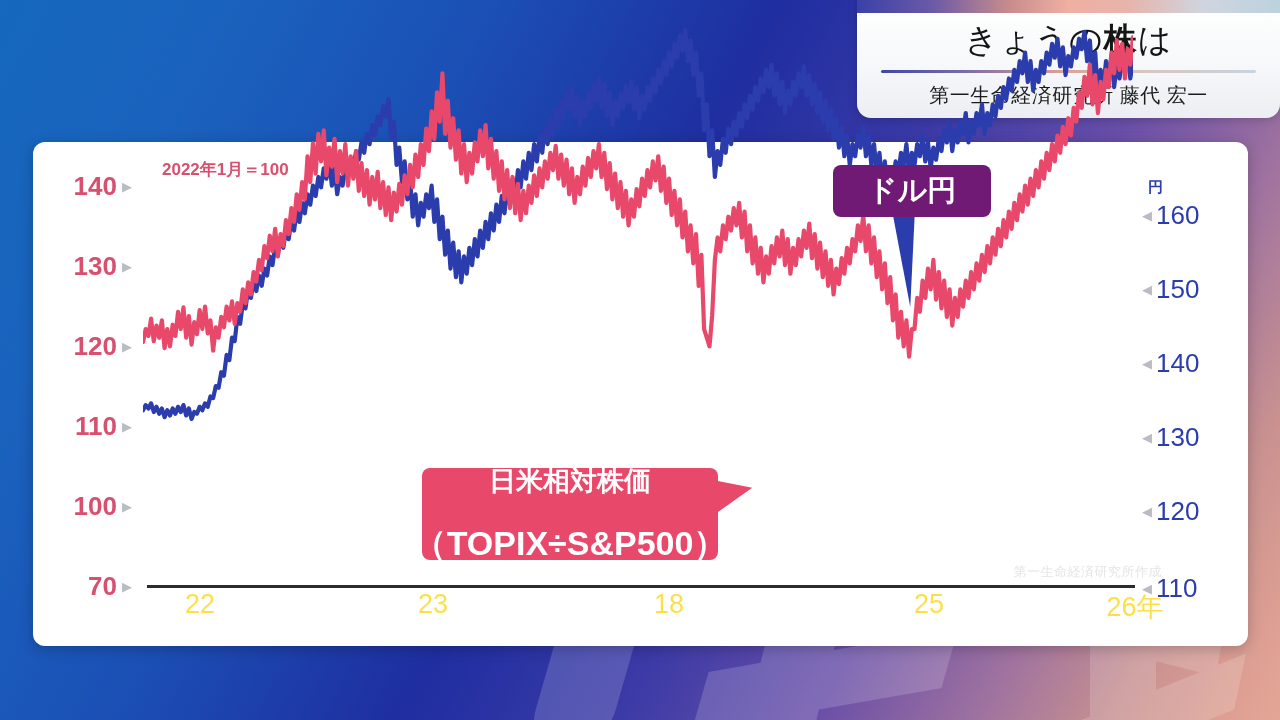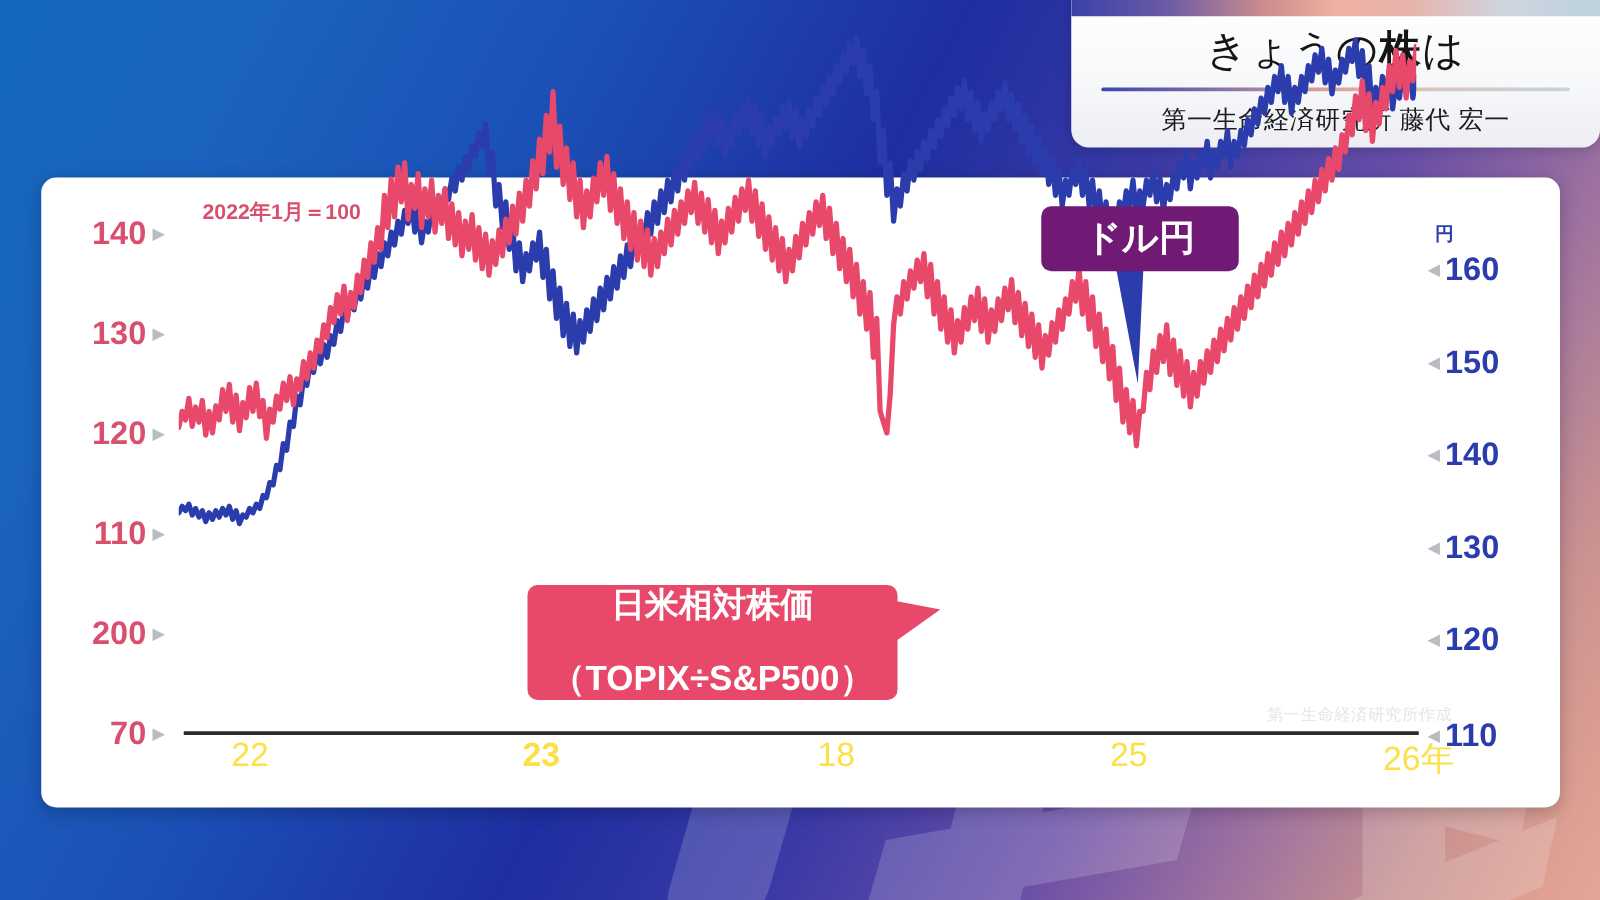--- a/index.html
+++ b/index.html
@@ -87,41 +87,41 @@
     position:absolute;right:118px;top:563px;
     font-size:13px;color:#e5e5e5;letter-spacing:.5px;
   }
 
   
   .ytick{position:absolute;display:flex;align-items:center;height:0;}
   .ytick-l{right:1148px;justify-content:flex-end;}
   .ytick span.v{font-size:26px;font-weight:700;color:#d94f6e;line-height:1;}
   .ytick span.a{font-size:13px;color:#b9bcc2;margin-left:5px;line-height:1;}
   .ytick-r{left:1137px;}
-  .ytick-r span.v{font-size:26px;font-weight:700;color:#2b3cad;line-height:1;}
+  .ytick-r span.v{font-size:26px;font-weight:400;color:#2b3cad;line-height:1;}
   .ytick-r span.a{font-size:13px;color:#b9bcc2;margin-right:4px;line-height:1;}
 
   .xtick{
     position:absolute;top:589px;transform:translateX(-50%);
     font-size:27px;color:#fde047;font-weight:400;margin-left:48px;
   }
 
   
   .axis-line{
     position:absolute;left:147px;top:585px;width:988px;height:3px;background:#2c2c2c;
   }
 
   
   .callout{position:absolute;color:#fff;border-radius:8px;display:flex;
     flex-direction:column;align-items:center;justify-content:center;text-align:center;}
   .callout-pink{
     left:422px;top:468px;width:296px;height:92px;background:#e8486a;
     font-size:27px;font-weight:700;line-height:1.12;
   }
-  .callout-pink .l2{font-size:28px;margin-top:28px;}
+  .callout-pink .l2{font-size:34px;margin-top:28px;}
   .pink-tail{
     position:absolute;left:707px;top:476px;width:0;height:0;
     border-top:14px solid transparent;border-bottom:26px solid transparent;
     border-left:46px solid #e8486a;transform:rotate(-6deg);
   }
   .callout-blue{
     left:833px;top:165px;width:158px;height:52px;background:#701a75;
     font-size:29px;font-weight:700;
   }
   .blue-tail{
@@ -174,21 +174,21 @@
   </div>
   <div class="ytick ytick-l" style="top:346px;">
     <span class="v">120</span>
       <span class="a">▶</span>
   </div>
   <div class="ytick ytick-l" style="top:426px;">
     <span class="v">110</span>
       <span class="a">▶</span>
   </div>
   <div class="ytick ytick-l" style="top:506px;">
-    <span class="v">200</span>
+    <span class="v">100</span>
       <span class="a">▶</span>
   </div>
   <div class="ytick ytick-l" style="top:586px;">
     <span class="v">70</span>
       <span class="a">▶</span>
   </div>
 
   <div class="ytick ytick-r" style="top:215px;">
     <span class="a">◀</span>
       <span class="v">160</span>
@@ -210,23 +210,23 @@
       <span class="v">120</span>
   </div>
   <div class="ytick ytick-r" style="top:588px;">
     <span class="a">◀</span>
       <span class="v">110</span>
   </div>
 
   <div class="axis-line"></div>
 
   <div class="xtick" style="left:152px;"><span>22</span></div>
-  <div class="xtick" style="left:385px;font-weight:bold;"><span>23</span></div>
+  <div class="xtick" style="left:385px;"><span>23</span></div>
   <div class="xtick" style="left:621px;"><span>18</span></div>
-  <div class="xtick" style="left:855px;"><span>25</span></div>
+  <div class="xtick" style="left:881px;"><span>25</span></div>
   <div class="xtick" style="left:1087px;"><span>26年</span></div>
 
   <div class="plot">
     <svg id="svg-plot" width="990" height="432" viewBox="0 0 990 432">
       <path id="line-blue" fill="none" stroke="#2b3cad" stroke-width="4.2" stroke-linejoin="round" stroke-linecap="round" d="M0.00 392.26 L2.70 387.07 L5.40 390.53 L8.09 385.34 L10.79 393.98 L13.49 388.80 L16.19 395.71 L18.88 390.53 L21.58 399.17 L24.28 392.26 L26.98 397.44 L29.67 390.53 L32.37 395.71 L35.07 388.80 L37.77 393.98 L40.46 387.07 L43.16 397.44 L45.86 390.53 L48.56 400.90 L51.25 393.98 L53.95 395.71 L56.65 388.80 L59.35 392.26 L62.04 385.34 L64.74 388.80 L67.44 378.43 L70.14 380.16 L72.83 368.06 L75.53 369.79 L78.23 354.24 L80.93 357.70 L83.62 336.96 L86.32 342.14 L89.02 319.68 L91.72 323.14 L94.41 298.94 L97.11 305.86 L99.81 285.12 L102.51 290.30 L105.20 271.30 L107.90 279.94 L110.60 262.66 L113.30 273.02 L115.99 257.47 L118.69 267.84 L121.39 250.56 L124.09 257.47 L126.78 238.46 L129.48 247.10 L132.18 228.10 L134.88 236.74 L137.57 219.46 L140.27 229.82 L142.97 212.54 L145.67 221.18 L148.37 202.18 L151.06 212.54 L153.76 193.54 L156.46 203.90 L159.16 184.90 L161.85 195.26 L164.55 176.26 L167.25 186.62 L169.95 167.62 L172.64 177.98 L175.34 158.98 L178.04 169.34 L180.74 150.34 L183.43 160.70 L186.13 141.70 L188.83 167.62 L191.53 150.34 L194.22 176.26 L196.92 158.98 L199.62 167.62 L202.32 150.34 L205.01 158.98 L207.71 141.70 L210.41 150.34 L213.11 133.06 L215.80 141.70 L218.50 124.42 L221.20 134.78 L223.90 115.78 L226.59 126.14 L229.29 107.14 L231.99 117.50 L234.69 98.50 L237.38 107.14 L240.08 88.13 L242.78 98.50 L245.48 81.22 L248.17 120.96 L250.87 103.68 L253.57 146.88 L256.27 129.60 L258.96 164.16 L261.66 143.42 L264.36 181.44 L267.06 160.70 L269.75 198.72 L272.45 176.26 L275.15 207.36 L277.85 184.90 L280.54 198.72 L283.24 176.26 L285.94 190.08 L288.64 167.62 L291.34 203.90 L294.03 181.44 L296.73 221.18 L299.43 198.72 L302.13 236.74 L304.82 212.54 L307.52 250.56 L310.22 224.64 L312.92 259.20 L315.61 233.28 L318.31 264.38 L321.01 238.46 L323.71 255.74 L326.40 229.82 L329.10 247.10 L331.80 221.18 L334.50 238.46 L337.19 212.54 L339.89 229.82 L342.59 203.90 L345.29 221.18 L347.98 195.26 L350.68 212.54 L353.38 186.62 L356.08 203.90 L358.77 177.98 L361.47 195.26 L364.17 169.34 L366.87 186.62 L369.56 160.70 L372.26 177.98 L374.96 152.06 L377.66 169.34 L380.35 143.42 L383.05 160.70 L385.75 134.78 L388.45 152.06 L391.14 126.14 L393.84 143.42 L396.54 117.50 L399.24 134.78 L401.93 108.86 L404.63 126.14 L407.33 100.22 L410.03 117.50 L412.72 91.58 L415.42 108.86 L418.12 82.94 L420.82 100.22 L423.51 74.30 L426.21 91.58 L428.91 69.12 L431.61 98.50 L434.31 77.76 L437.00 107.14 L439.70 82.94 L442.40 98.50 L445.10 74.30 L447.79 89.86 L450.49 65.66 L453.19 82.94 L455.89 60.48 L458.58 89.86 L461.28 65.66 L463.98 98.50 L466.68 74.30 L469.37 107.14 L472.07 82.94 L474.77 98.50 L477.47 76.03 L480.16 89.86 L482.86 67.39 L485.56 84.67 L488.26 63.94 L490.95 91.58 L493.65 69.12 L496.35 100.22 L499.05 77.76 L501.74 91.58 L504.44 69.12 L507.14 82.94 L509.84 60.48 L512.53 74.30 L515.23 51.84 L517.93 65.66 L520.63 43.20 L523.32 57.02 L526.02 34.56 L528.72 48.38 L531.42 25.92 L534.11 39.74 L536.81 17.28 L539.51 32.83 L542.21 12.10 L544.90 43.20 L547.60 22.46 L550.30 57.02 L553.00 34.56 L555.69 77.76 L558.39 55.30 L561.09 112.32 L563.79 86.40 L566.49 138.24 L569.18 112.32 L571.88 158.98 L574.58 133.06 L577.28 146.88 L579.97 120.96 L582.67 134.78 L585.37 110.59 L588.07 126.14 L590.76 103.68 L593.46 117.50 L596.16 95.04 L598.86 108.86 L601.55 86.40 L604.25 100.22 L606.95 77.76 L609.65 91.58 L612.34 69.12 L615.04 82.94 L617.74 60.48 L620.44 74.30 L623.13 51.84 L625.83 69.12 L628.53 46.66 L631.23 77.76 L633.92 55.30 L636.62 86.40 L639.32 63.94 L642.02 95.04 L644.71 72.58 L647.41 86.40 L650.11 63.94 L652.81 77.76 L655.50 55.30 L658.20 69.12 L660.90 48.38 L663.60 77.76 L666.29 57.02 L668.99 86.40 L671.69 65.66 L674.39 95.04 L677.08 74.30 L679.78 103.68 L682.48 82.94 L685.18 112.32 L687.87 91.58 L690.57 120.96 L693.27 100.22 L695.97 129.60 L698.66 108.86 L701.36 138.24 L704.06 117.50 L706.76 146.88 L709.46 126.14 L712.15 138.24 L714.85 117.50 L717.55 129.60 L720.25 108.86 L722.94 138.24 L725.64 117.50 L728.34 146.88 L731.04 126.14 L733.73 155.52 L736.43 134.78 L739.13 164.16 L741.83 143.42 L744.52 172.80 L747.22 152.06 L749.92 164.16 L752.62 143.42 L755.31 155.52 L758.01 134.78 L760.71 146.88 L763.41 126.14 L766.10 155.52 L768.80 134.78 L771.50 146.88 L774.20 126.14 L776.89 138.24 L779.59 117.50 L782.29 143.42 L784.99 124.42 L787.68 150.34 L790.38 129.60 L793.08 141.70 L795.78 120.96 L798.47 133.06 L801.17 112.32 L803.87 124.42 L806.57 103.68 L809.26 133.06 L811.96 112.32 L814.66 124.42 L817.36 103.68 L820.05 115.78 L822.75 95.04 L825.45 124.42 L828.15 103.68 L830.84 115.78 L833.54 95.04 L836.24 107.14 L838.94 86.40 L841.63 115.78 L844.33 95.04 L847.03 107.14 L849.73 86.40 L852.43 98.50 L855.12 77.76 L857.82 89.86 L860.52 69.12 L863.22 81.22 L865.91 60.48 L868.61 72.58 L871.31 51.84 L874.01 63.94 L876.70 43.20 L879.40 55.30 L882.10 34.56 L884.80 63.94 L887.49 43.20 L890.19 72.58 L892.89 51.84 L895.59 63.94 L898.28 43.20 L900.98 55.30 L903.68 34.56 L906.38 46.66 L909.07 25.92 L911.77 39.74 L914.47 20.74 L917.17 48.38 L919.86 29.38 L922.56 57.02 L925.26 38.02 L927.96 48.38 L930.65 29.38 L933.35 39.74 L936.05 20.74 L938.75 31.10 L941.44 13.82 L944.14 43.20 L946.84 22.46 L949.54 60.48 L952.23 34.56 L954.93 77.76 L957.63 51.84 L960.33 69.12 L963.02 43.20 L965.72 60.48 L968.42 38.02 L971.12 69.12 L973.81 46.66 L976.51 60.48 L979.21 39.74 L981.91 51.84 L984.60 34.56 L987.30 60.48 L990.00 43.20"></path>
       <path id="line-pink" fill="none" stroke="#e8486a" stroke-width="4.2" stroke-linejoin="round" stroke-linecap="round" d="M0.00 324.00 L2.70 311.04 L5.40 317.95 L8.09 300.67 L10.79 323.14 L13.49 307.58 L16.19 319.68 L18.88 302.40 L21.58 330.05 L24.28 311.04 L26.98 328.32 L29.67 306.72 L32.37 317.95 L35.07 293.76 L37.77 311.04 L40.46 289.44 L43.16 319.68 L45.86 298.08 L48.56 326.59 L51.25 304.13 L53.95 316.22 L56.65 292.03 L59.35 311.04 L62.04 288.58 L64.74 315.36 L67.44 302.40 L70.14 332.64 L72.83 309.31 L75.53 319.68 L78.23 298.94 L80.93 309.31 L83.62 288.58 L86.32 302.40 L89.02 283.39 L91.72 305.86 L94.41 285.12 L97.11 293.76 L99.81 271.30 L102.51 285.12 L105.20 264.38 L107.90 276.48 L110.60 254.02 L113.30 263.52 L115.99 241.92 L118.69 252.29 L121.39 228.10 L124.09 240.19 L126.78 217.73 L129.48 233.28 L132.18 210.82 L134.88 238.46 L137.57 216.00 L140.27 228.10 L142.97 202.18 L145.67 216.00 L148.37 190.08 L151.06 203.90 L153.76 176.26 L156.46 191.81 L159.16 164.16 L161.85 181.44 L164.55 138.24 L167.25 164.16 L169.95 125.28 L172.64 155.52 L175.34 115.78 L178.04 143.42 L180.74 112.32 L183.43 157.25 L186.13 129.60 L188.83 148.61 L191.53 120.96 L194.22 164.16 L196.92 133.06 L199.62 155.52 L202.32 126.14 L205.01 167.62 L207.71 138.24 L210.41 160.70 L213.11 133.06 L215.80 172.80 L218.50 145.15 L221.20 177.98 L223.90 152.06 L226.59 186.62 L229.29 158.98 L231.99 181.44 L234.69 153.79 L237.38 190.08 L240.08 164.16 L242.78 196.99 L245.48 169.34 L248.17 202.18 L250.87 174.53 L253.57 193.54 L256.27 165.89 L258.96 186.62 L261.66 157.25 L264.36 176.26 L267.06 146.88 L269.75 169.34 L272.45 136.51 L275.15 158.98 L277.85 126.14 L280.54 146.88 L283.24 110.59 L285.94 133.06 L288.64 93.31 L291.34 120.96 L294.03 74.30 L296.73 103.68 L299.43 55.30 L302.13 115.78 L304.82 82.94 L307.52 129.60 L310.22 100.22 L312.92 141.70 L315.61 112.32 L318.31 155.52 L321.01 126.14 L323.71 164.16 L326.40 134.78 L329.10 155.52 L331.80 124.42 L334.50 143.42 L337.19 112.32 L339.89 138.24 L342.59 107.14 L345.29 150.34 L347.98 120.96 L350.68 160.70 L353.38 133.06 L356.08 172.80 L358.77 143.42 L361.47 181.44 L364.17 152.06 L366.87 190.08 L369.56 158.98 L372.26 195.26 L374.96 165.89 L377.66 202.18 L380.35 172.80 L383.05 195.26 L385.75 167.62 L388.45 184.90 L391.14 157.25 L393.84 177.98 L396.54 150.34 L399.24 169.34 L401.93 143.42 L404.63 160.70 L407.33 134.78 L410.03 152.06 L412.72 127.87 L415.42 160.70 L418.12 136.51 L420.82 167.62 L423.51 141.70 L426.21 176.26 L428.91 150.34 L431.61 184.90 L434.31 158.98 L437.00 176.26 L439.70 148.61 L442.40 167.62 L445.10 139.97 L447.79 158.98 L450.49 133.06 L453.19 150.34 L455.89 126.14 L458.58 158.98 L461.28 134.78 L463.98 171.07 L466.68 145.15 L469.37 181.44 L472.07 155.52 L474.77 190.08 L477.47 164.16 L480.16 198.72 L482.86 172.80 L485.56 207.36 L488.26 181.44 L490.95 198.72 L493.65 171.07 L496.35 188.35 L499.05 160.70 L501.74 177.98 L504.44 152.06 L507.14 169.34 L509.84 143.42 L512.53 162.43 L515.23 138.24 L517.93 172.80 L520.63 148.61 L523.32 184.90 L526.02 160.70 L528.72 196.99 L531.42 172.80 L534.11 207.36 L536.81 181.44 L539.51 219.46 L542.21 193.54 L544.90 233.28 L547.60 207.36 L550.30 245.38 L553.00 216.00 L555.69 267.84 L558.39 236.74 L561.09 311.04 L563.79 319.68 L566.49 328.32 L569.18 297.22 L571.88 241.92 L574.58 219.46 L577.28 233.28 L579.97 207.36 L582.67 221.18 L585.37 198.72 L588.07 212.54 L590.76 190.08 L593.46 207.36 L596.16 184.90 L598.86 219.46 L601.55 193.54 L604.25 233.28 L606.95 207.36 L609.65 245.38 L612.34 219.46 L615.04 255.74 L617.74 229.82 L620.44 264.38 L623.13 238.46 L625.83 255.74 L628.53 228.10 L631.23 245.38 L633.92 219.46 L636.62 238.46 L639.32 212.54 L642.02 247.10 L644.71 221.18 L647.41 255.74 L650.11 229.82 L652.81 247.10 L655.50 221.18 L658.20 238.46 L660.90 212.54 L663.60 229.82 L666.29 205.63 L668.99 240.19 L671.69 216.00 L674.39 250.56 L677.08 224.64 L679.78 259.20 L682.48 233.28 L685.18 267.84 L687.87 241.92 L690.57 276.48 L693.27 250.56 L695.97 266.11 L698.66 240.19 L701.36 255.74 L704.06 229.82 L706.76 245.38 L709.46 221.18 L712.15 233.28 L714.85 207.36 L717.55 222.91 L720.25 196.99 L722.94 233.28 L725.64 207.36 L728.34 245.38 L731.04 219.46 L733.73 259.20 L736.43 233.28 L739.13 271.30 L741.83 245.38 L744.52 285.12 L747.22 259.20 L749.92 302.40 L752.62 276.48 L755.31 319.68 L758.01 293.76 L760.71 328.32 L763.41 302.40 L766.10 338.69 L768.80 311.04 L771.50 311.04 L774.20 279.94 L776.89 293.76 L779.59 262.66 L782.29 279.94 L784.99 250.56 L787.68 271.30 L790.38 241.92 L793.08 281.66 L795.78 254.02 L798.47 290.30 L801.17 262.66 L803.87 298.94 L806.57 271.30 L809.26 307.58 L811.96 279.94 L814.66 298.94 L817.36 271.30 L820.05 288.58 L822.75 262.66 L825.45 279.94 L828.15 254.02 L830.84 271.30 L833.54 245.38 L836.24 262.66 L838.94 236.74 L841.63 254.02 L844.33 228.10 L847.03 245.38 L849.73 219.46 L852.43 236.74 L855.12 210.82 L857.82 228.10 L860.52 202.18 L863.22 219.46 L865.91 193.54 L868.61 210.82 L871.31 184.90 L874.01 202.18 L876.70 176.26 L879.40 193.54 L882.10 167.62 L884.80 186.62 L887.49 160.70 L890.19 177.98 L892.89 152.06 L895.59 169.34 L898.28 143.42 L900.98 160.70 L903.68 134.78 L906.38 152.06 L909.07 126.14 L911.77 143.42 L914.47 117.50 L917.17 134.78 L919.86 108.86 L922.56 126.14 L925.26 100.22 L927.96 117.50 L930.65 89.86 L933.35 103.68 L936.05 74.30 L938.75 89.86 L941.44 58.75 L944.14 77.76 L946.84 46.66 L949.54 86.40 L952.23 57.02 L954.93 95.04 L957.63 63.94 L960.33 81.22 L963.02 51.84 L965.72 69.12 L968.42 34.56 L971.12 55.30 L973.81 22.46 L976.51 51.84 L979.21 25.92 L981.91 60.48 L984.60 31.10 L987.30 46.66 L990.00 19.01"></path>
     </svg>
   </div>
 
   <div class="blue-tail"></div>

